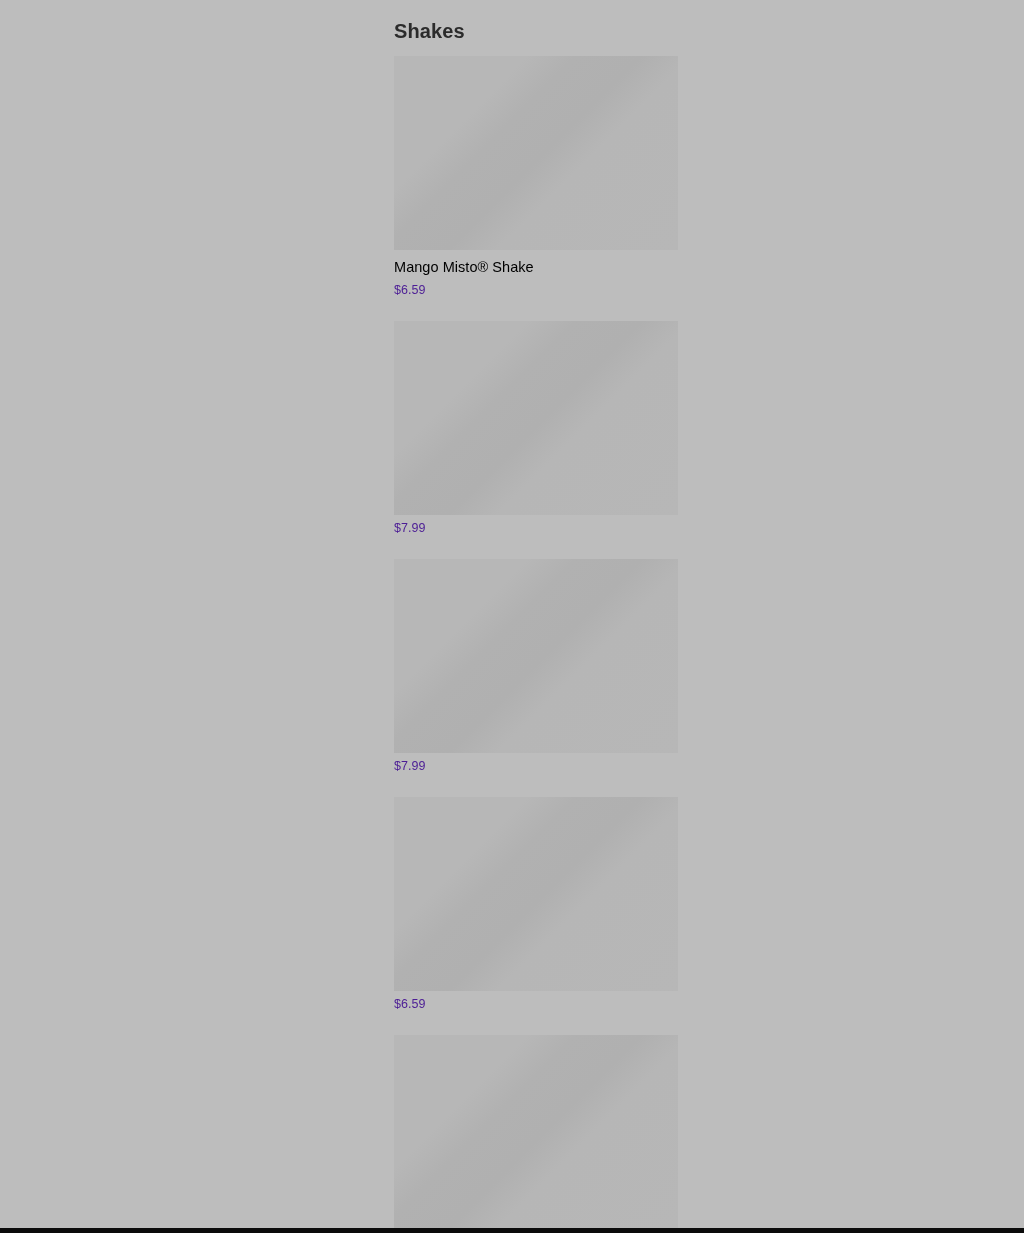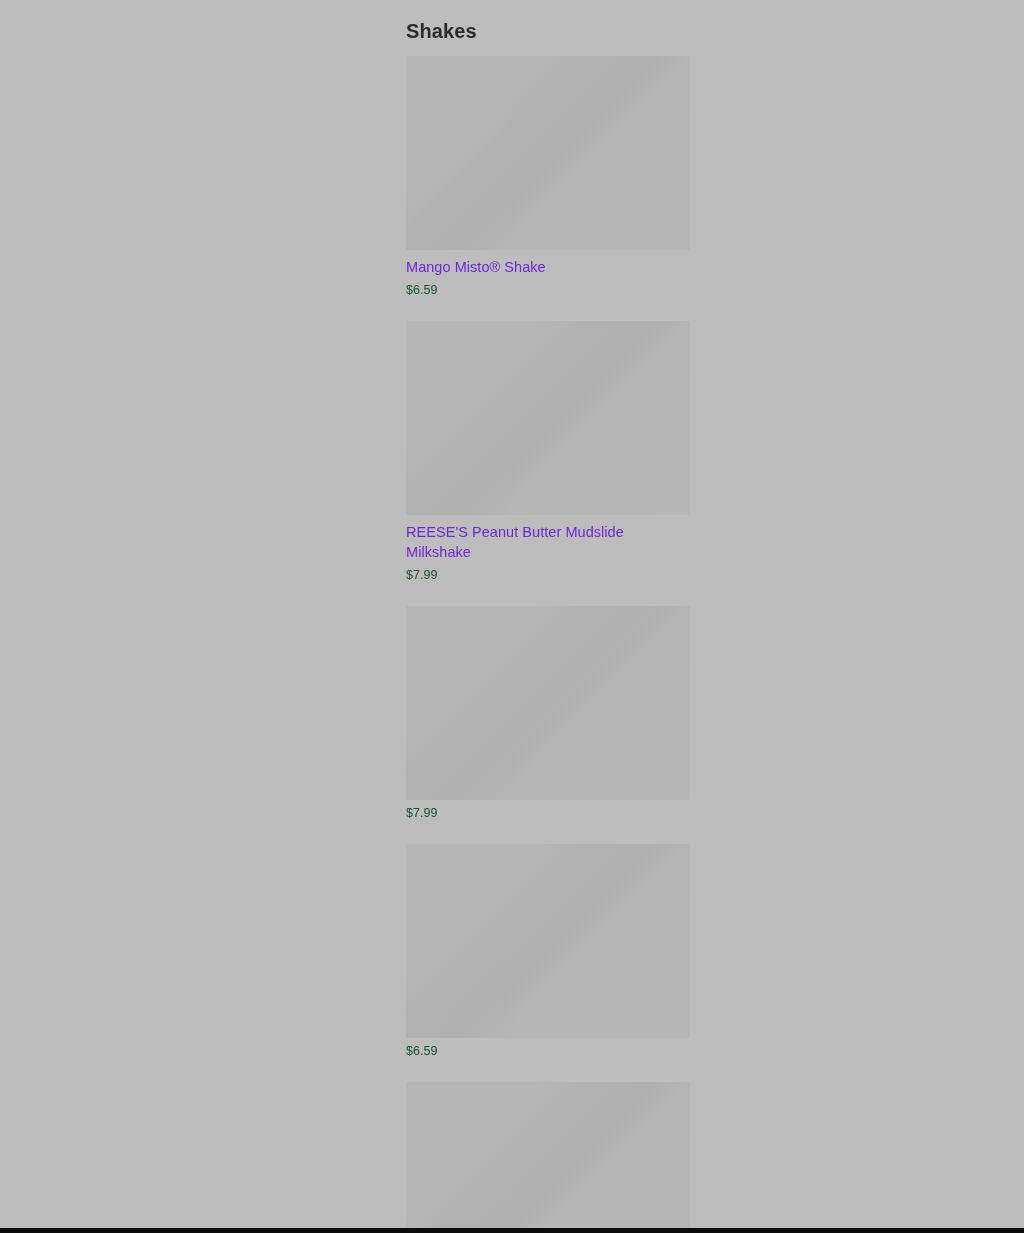--- a/index.html
+++ b/index.html
@@ -11,21 +11,21 @@
     width: 1024px;
     height: 1233px;
     position: relative;
     overflow: hidden;
     font-family: "Liberation Sans", sans-serif;
     -webkit-font-smoothing: antialiased;
   }
 
   .page {
     position: absolute;
-    left: 12px;
+    left: 0;
     top: 0;
     width: 980px;
     height: 1228px;
     background: #bdbdbd;
     box-sizing: border-box;
   }
 
   .content {
     position: absolute;
     left: 394px;
@@ -75,29 +75,29 @@
       #b0b0b0 52%,
       #b6b6b6 62%,
       #b7b7b7 100%
     );
     display: block;
   }
 
   .card-title {
     font-size: 14.5px;
     line-height: 20px;
-    color: #6d28d9;
+    color: #000000;
     margin: 7px 0 0 0;
     letter-spacing: 0.05px;
   }
 
   .card-price {
     font-size: 12.5px;
     line-height: 16px;
-    color: #14532d;
+    color: #4c1d95;
     margin: 5px 0 0 0;
     letter-spacing: 0.05px;
   }
 
   
   .card-body { padding-bottom: 0; }
 
   .bottom-bar {
     position: absolute;
     left: 0;
@@ -134,21 +134,20 @@
           <div class="card-image"></div>
           <div class="card-body">
             <div class="card-title">Mango Misto® Shake</div>
             <div class="card-price">$6.59</div>
           </div>
         </div>
 
         <div class="card">
           <div class="card-image"></div>
           <div class="card-body">
-            <div class="card-title">REESE'S Peanut Butter Mudslide Milkshake</div>
             <div class="card-price">$7.99</div>
           </div>
         </div>
 
         <div class="card">
           <div class="card-image"></div>
           <div class="card-body">
             <div class="card-price">$7.99</div>
           </div>
         </div>

